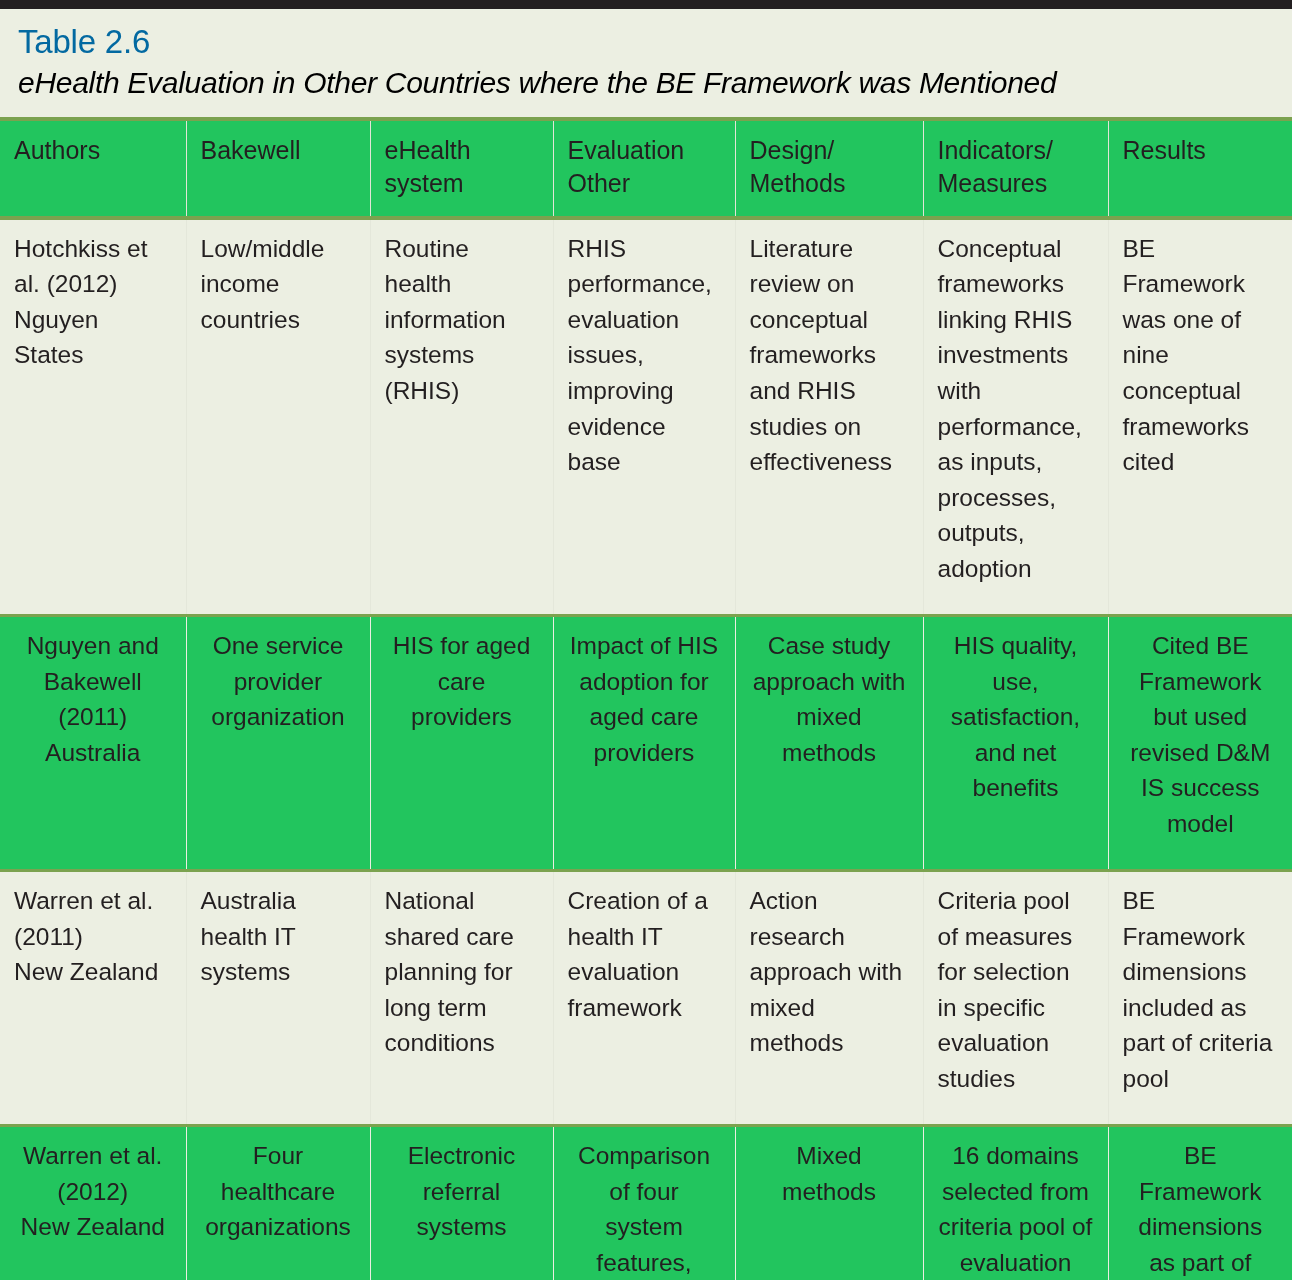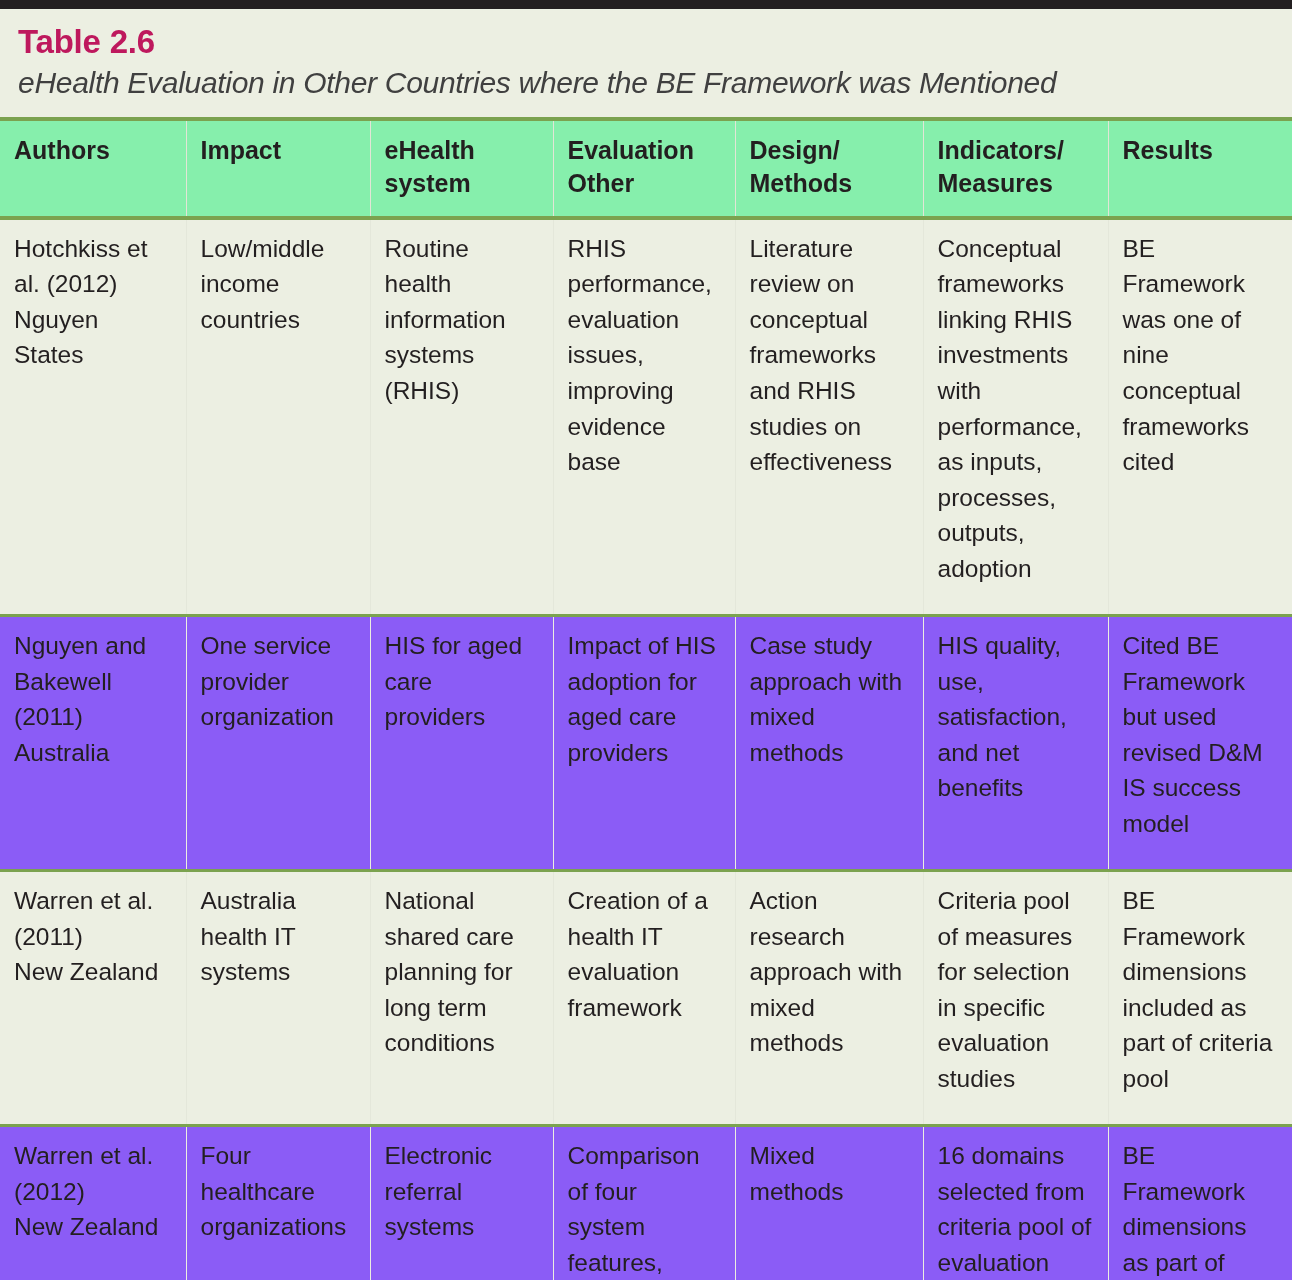--- a/index.html
+++ b/index.html
@@ -31,33 +31,33 @@
     flex: 0 0 auto;
   }
   
   .caption-block {
     background: #ecefe2;
     padding: 14px 18px 16px 18px;
     flex: 0 0 auto;
   }
   .table-number {
     font-family: "Liberation Sans", sans-serif;
-    font-weight: bold;
+    font-weight: normal;
     font-size: 33px;
     line-height: 1.15;
-    color: #be185d;
+    color: #0369a1;
     letter-spacing: -0.2px;
     margin: 0 0 4px 0;
   }
   .table-title {
     font-family: "Liberation Sans", sans-serif;
     font-style: italic;
     font-size: 30px;
     line-height: 1.2;
-    color: #404040;
+    color: #000000;
     letter-spacing: -0.3px;
     margin: 0;
     white-space: nowrap;
   }
   
   .tbl-wrap {
     flex: 1 1 auto;
     background: #f6f7f1;
     display: flex;
     flex-direction: column;
@@ -65,44 +65,44 @@
   table.data {
     width: 100%;
     border-collapse: collapse;
     table-layout: fixed;
     font-size: 24.5px;
     color: #231f20;
   }
   table.data thead th {
     text-align: left;
     vertical-align: top;
-    font-weight: bold;
+    font-weight: normal;
     font-size: 25px;
     line-height: 1.32;
     padding: 13px 14px 16px 14px;
-    background: #86efac;
+    background: #22c55e;
     border-top: 4px solid #7ba24f;
     border-bottom: 4px solid #7ba24f;
     border-right: 1.5px solid #e2e5d6;
   }
   table.data thead th:last-child { border-right: none; }
 
   table.data tbody td {
     text-align: left;
     vertical-align: top;
     line-height: 1.45;
     padding: 11px 14px 28px 14px;
     border-right: 1.5px solid #e4e7da;
     border-bottom: 3px solid #7ba24f;
     word-wrap: break-word;
   }
   table.data tbody td:last-child { border-right: none; }
 
   tbody tr.alt-a td { background: #ecefe2; }
-  tbody tr.alt-b td { background: #8b5cf6; border-right-color: #ebeee1; }
+  tbody tr.alt-b td { background: #22c55e; border-right-color: #ebeee1; text-align: center; }
 
   
   col.c0 { width: 186px; }
   col.c1 { width: 184px; }
   col.c2 { width: 183px; }
   col.c3 { width: 182px; }
   col.c4 { width: 188px; }
   col.c5 { width: 185px; }
   col.c6 { width: 184px; }
 
@@ -127,21 +127,21 @@
           <col class="c1">
           <col class="c2">
           <col class="c3">
           <col class="c4">
           <col class="c5">
           <col class="c6">
       </colgroup>
       <thead>
         <tr>
           <th>Authors</th>
-          <th>Impact</th>
+          <th>Bakewell</th>
           <th>eHealth system</th>
           <th>Evaluation Other</th>
           <th>Design/ Methods</th>
           <th>Indicators/ Measures</th>
           <th>Results</th>
         </tr>
       </thead>
       <tbody>
         <tr class="alt-a">
           <td>

